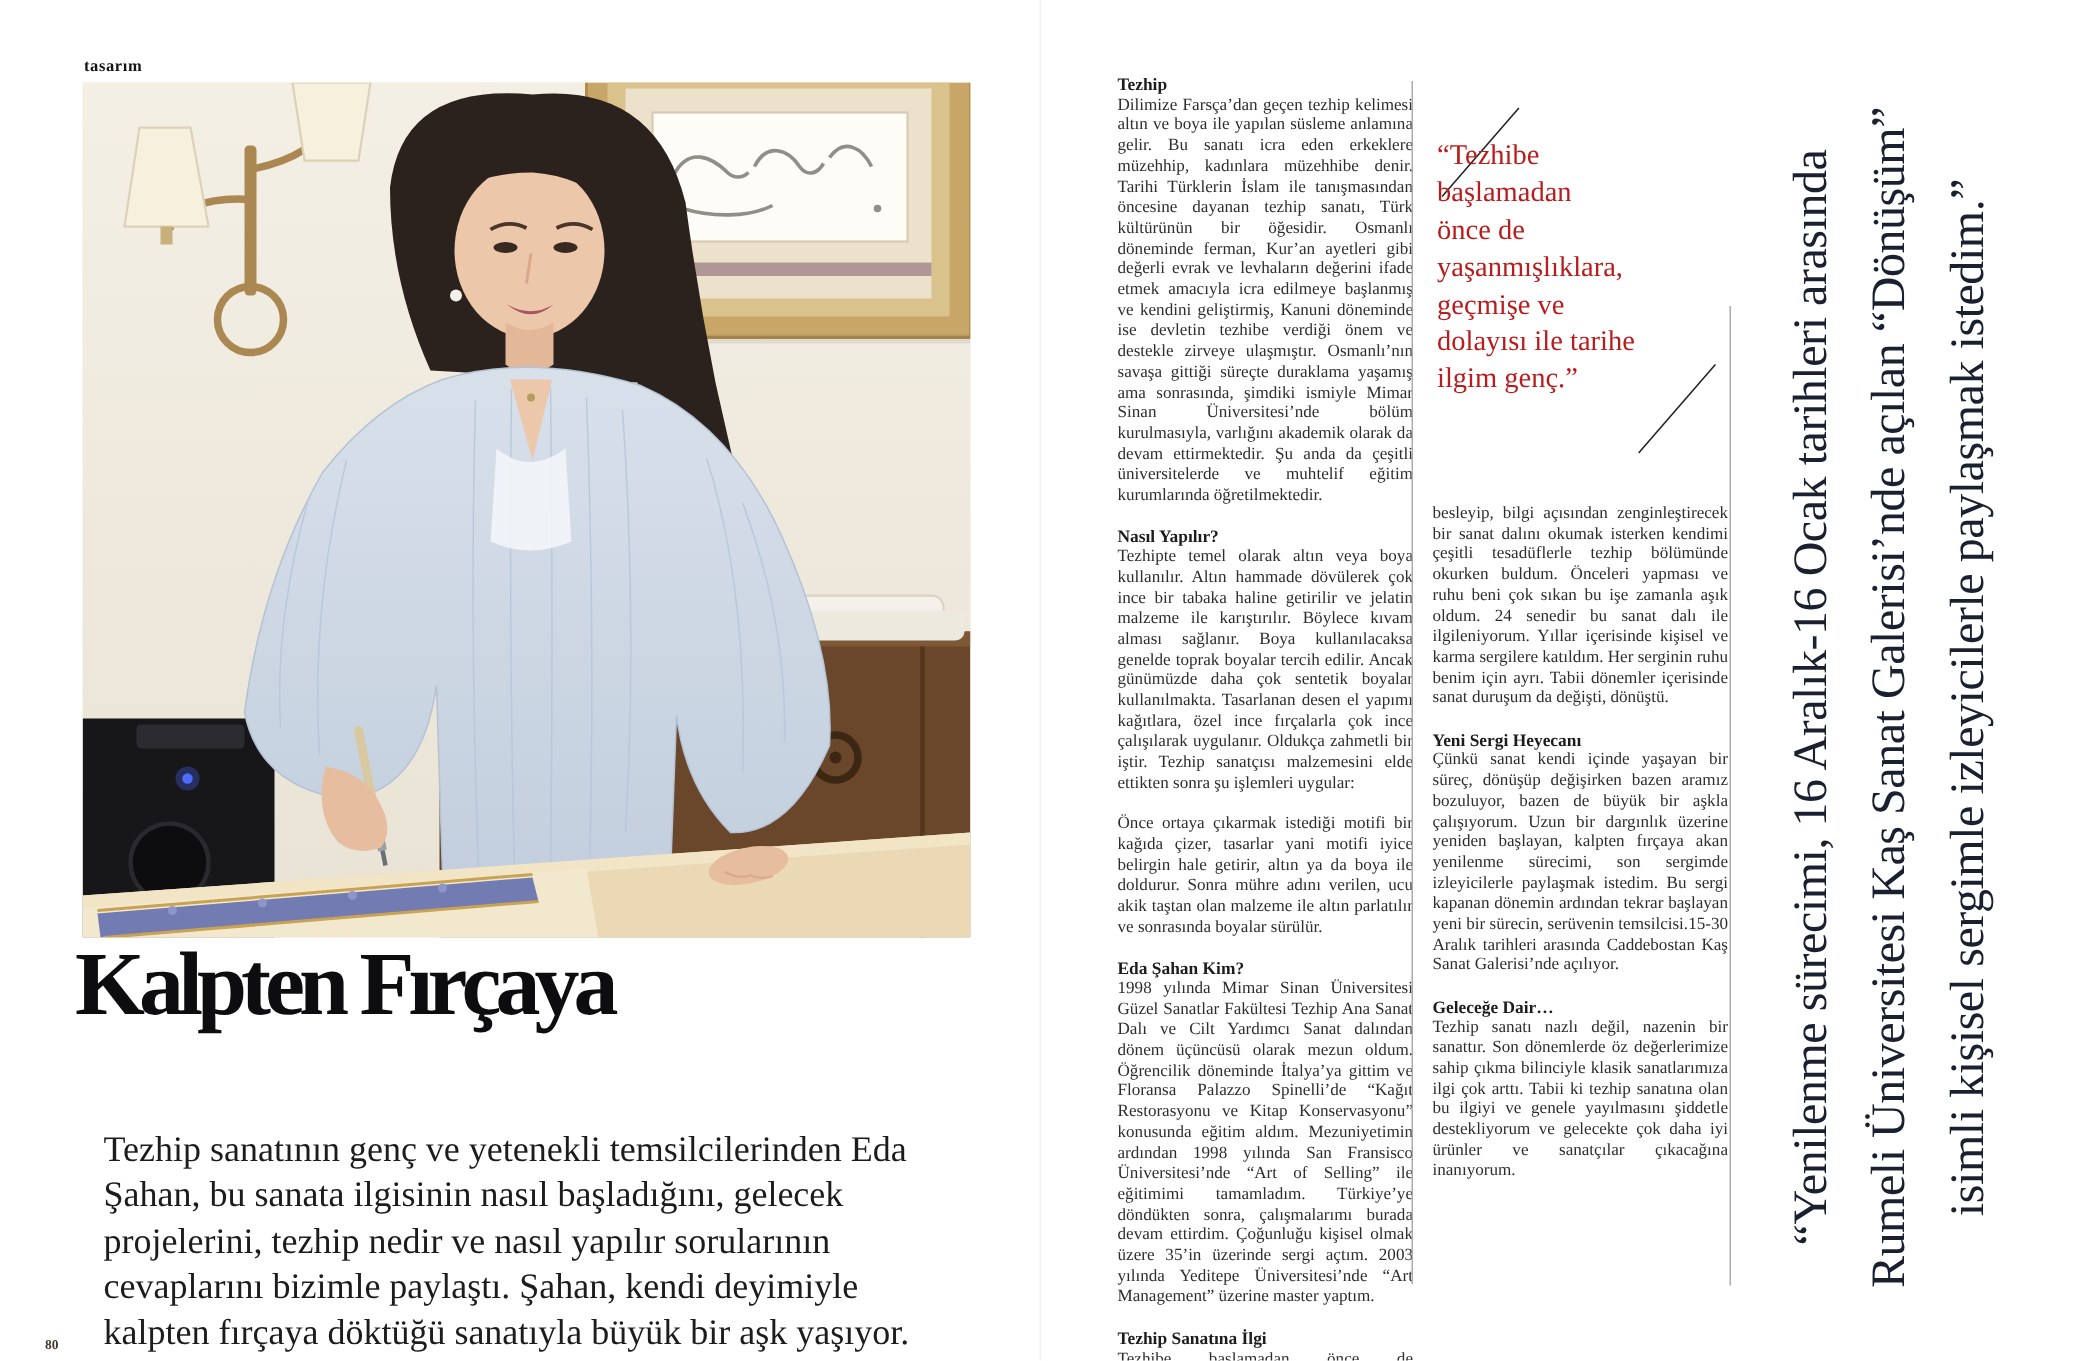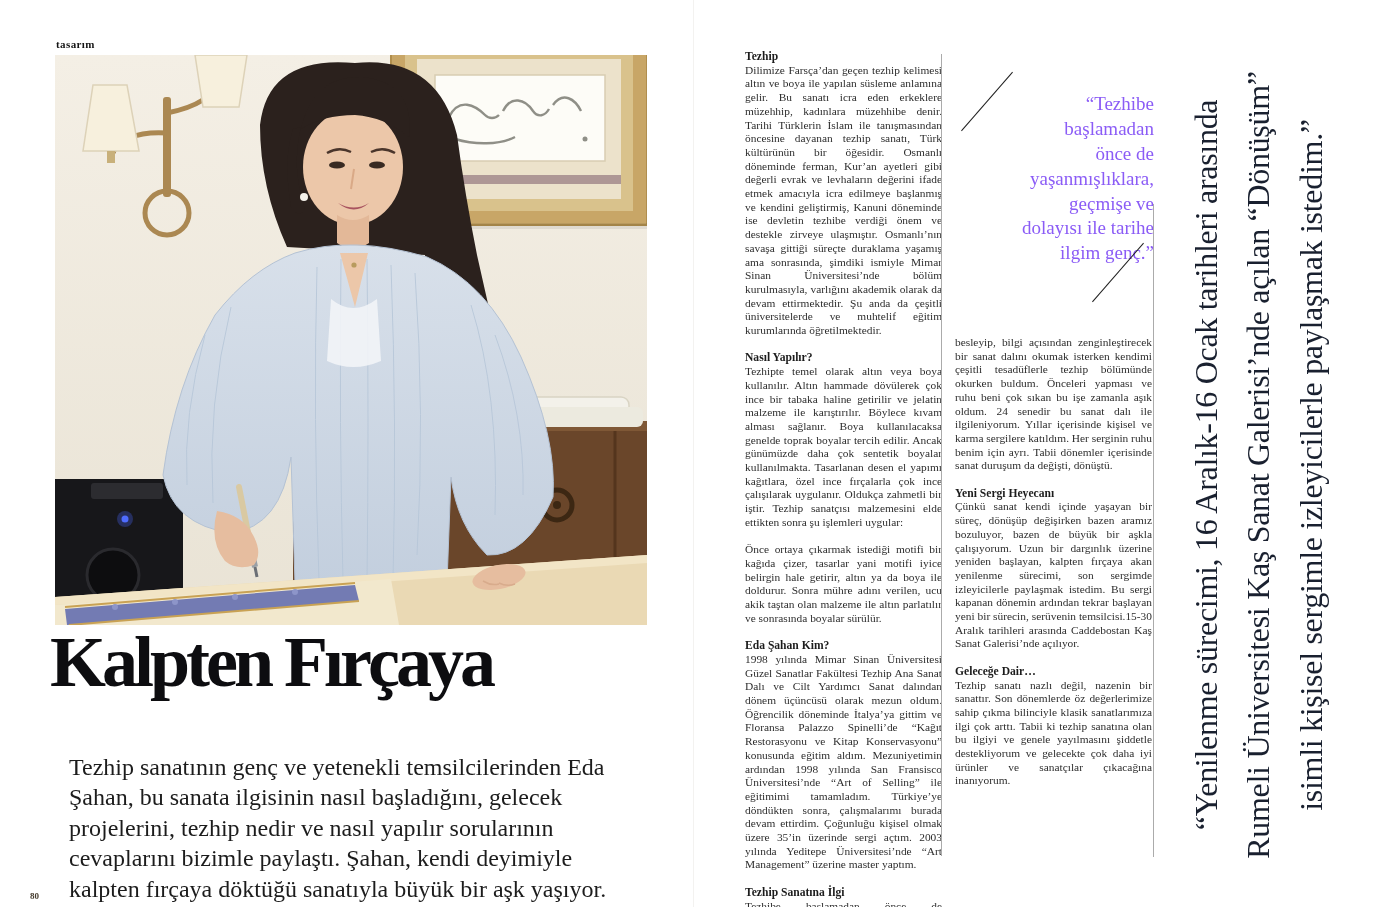--- a/index.html
+++ b/index.html
@@ -12,21 +12,21 @@
   .kicker{
     position:absolute;left:56px;top:38px;font-size:11px;font-weight:bold;
     color:#141414;letter-spacing:.4px;
   }
   .photo{
     position:absolute;left:55px;top:55px;width:592px;height:570px;overflow:hidden;
     background:#efe9dd;
   }
   .headline{
     position:absolute;left:50px;top:626px;width:625px;margin:0;
-    font-size:72px;line-height:1.02;font-weight:700;letter-spacing:-4px;
+    font-size:60px;line-height:1.02;font-weight:700;letter-spacing:-4px;
     color:#0d0d10;white-space:nowrap;
   }
   .intro{
     position:absolute;left:57px;top:740px;width:552px;margin:12px;
     font-size:24px;line-height:1.27;color:#1c1c1c;
   }
   .pagenum{position:absolute;font-size:9px;font-weight:bold;color:#443a2c;margin-top:20px;}
   .pagenum.pl{left:30px;top:871px;}
   .pagenum.pr{left:1427px;top:871px;}
   .fold{position:absolute;left:693px;top:0;width:1px;height:907px;background:#f3f2f0;}
@@ -40,22 +40,22 @@
   .col h3{margin:13.7px 0 0 0;font-size:11.6px;font-weight:bold;color:#1c1c1c;}
   .col h3.first{margin-top:0;}
   .col p{margin:0;}
   .col p.gap{margin-top:13.7px;}
   .rule{position:absolute;width:1px;background:#ababab;}
   .rule1{left:941px;top:54px;height:802px;}
   .rule2{left:1153px;top:204px;height:653px;}
   
   .pullquote{position:absolute;left:958px;top:62px;width:196px;height:250px;}
   .pq-text{
-    position:absolute;top:30px;left:0;width:100%;text-align:right;
-    font-size:19px;line-height:1.31;color:#8b5cf6;
+    position:absolute;top:30px;left:0;width:100%;text-align:left;
+    font-size:19px;line-height:1.31;color:#b91c1c;
   }
   .diag{position:absolute;height:0;border-top:1.6px solid #1f1f1f;}
   .diag-top{left:-10px;top:39px;width:78px;transform:rotate(-49deg);}
   .diag-bottom{left:121px;top:210px;width:78px;transform:rotate(-49deg);}
   
   .side-quote{
     position:absolute;left:1180px;top:872px;width:814px;height:192px;
     transform-origin:0 0;transform:rotate(-90deg);
     text-align:center;font-size:32px;line-height:1.64;color:#19202f;
     letter-spacing:-.3px;

